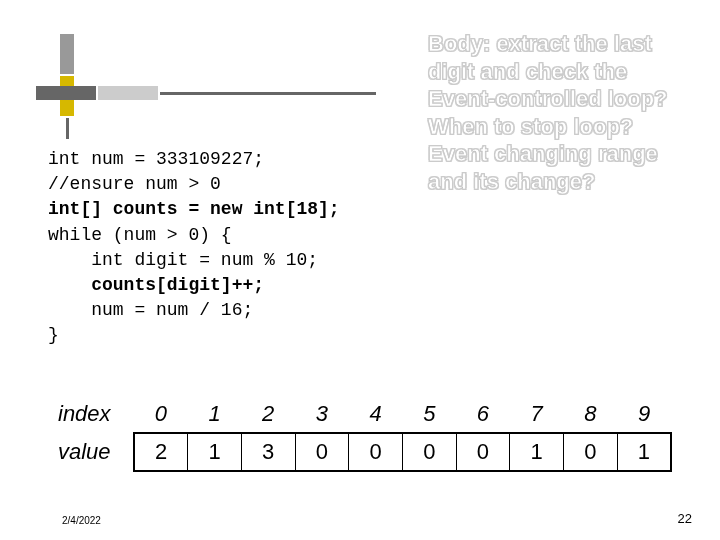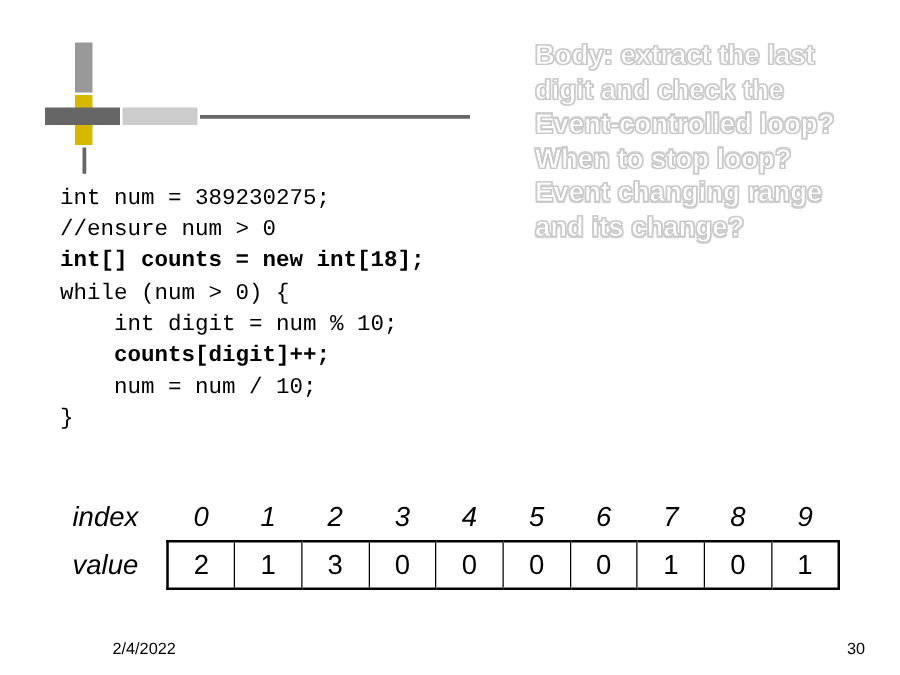--- a/index.html
+++ b/index.html
@@ -100,23 +100,22 @@
     font-style: normal;
   }
   table.arr tr.value-row td.cell:first-of-type { border-left: 2px solid #000; }
   table.arr tr.value-row td.cell:last-of-type { border-right: 2px solid #000; }
   table.arr tr.value-row td.cell { border-top: 2px solid #000; border-bottom: 2px solid #000; }
 
   .footer-date {
     position: absolute;
     bottom: 14px;
     left: 62px;
-    font-size: 13px;
+    font-size: 10px;
     color: #000;
-    margin-left: 28px;
   }
   .footer-page {
     position: absolute;
     bottom: 14px;
     right: 28px;
     font-size: 13px;
     color: #000;
   }
 </style>
 </head>
@@ -126,27 +125,27 @@
   <div class="seg1"></div>
     <div class="seg2"></div>
     <div class="rest"></div>
 </div>
 <div class="decor-h">
   <div class="seg1"></div>
     <div class="seg2"></div>
     <div class="rest"></div>
 </div>
 
-<div class="code-block"><span>int num = 389230275;</span>
+<div class="code-block"><span>int num = 333109227;</span>
 <span>//ensure num &gt; 0</span>
 <span class="b">int[] counts = new int[18];</span>
 <span>while (num &gt; 0) {</span>
 <span>    int digit = num % 10;</span>
 <span class="b">    counts[digit]++;</span>
-<span>    num = num / 10;</span>
+<span>    num = num / 16;</span>
 <span>}</span></div>
 
 <div class="annotations">
   <div>Body: extract the last</div>
   <div>digit and check the</div>
   <div>Event-controlled loop?</div>
   <div>When to stop loop?</div>
   <div>Event  changing range</div>
   <div>and its change?</div>
 </div>
@@ -178,13 +177,13 @@
       <td class="cell">0</td>
       <td class="cell">1</td>
       <td class="cell">0</td>
       <td class="cell">1</td>
     </tr>
   </tbody>
     </table>
 </div>
 
 <div class="footer-date">2/4/2022</div>
-<div class="footer-page">30</div>
+<div class="footer-page">22</div>
 
 </body></html>

